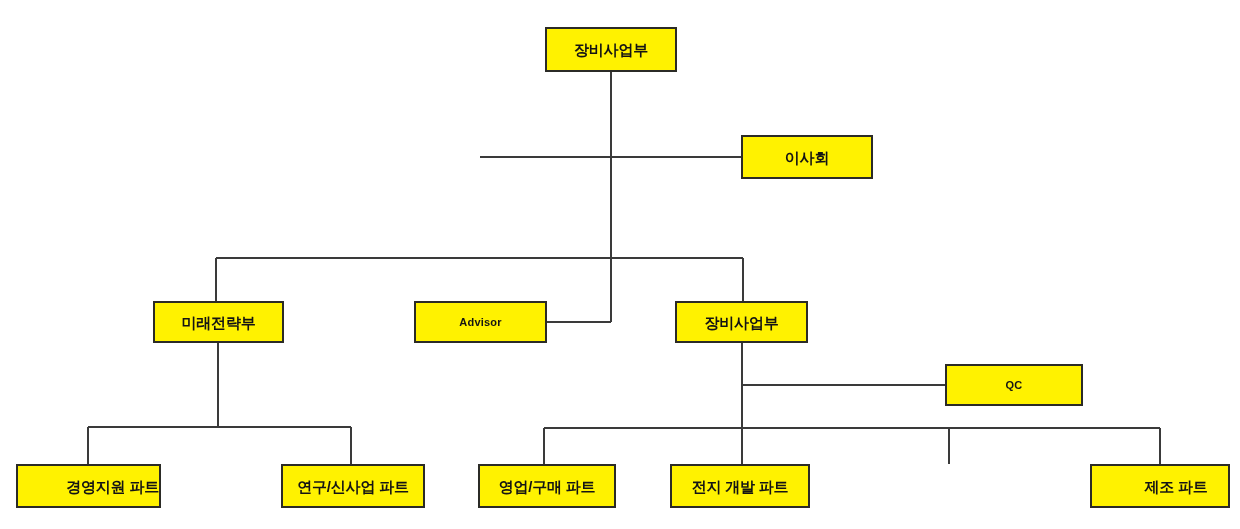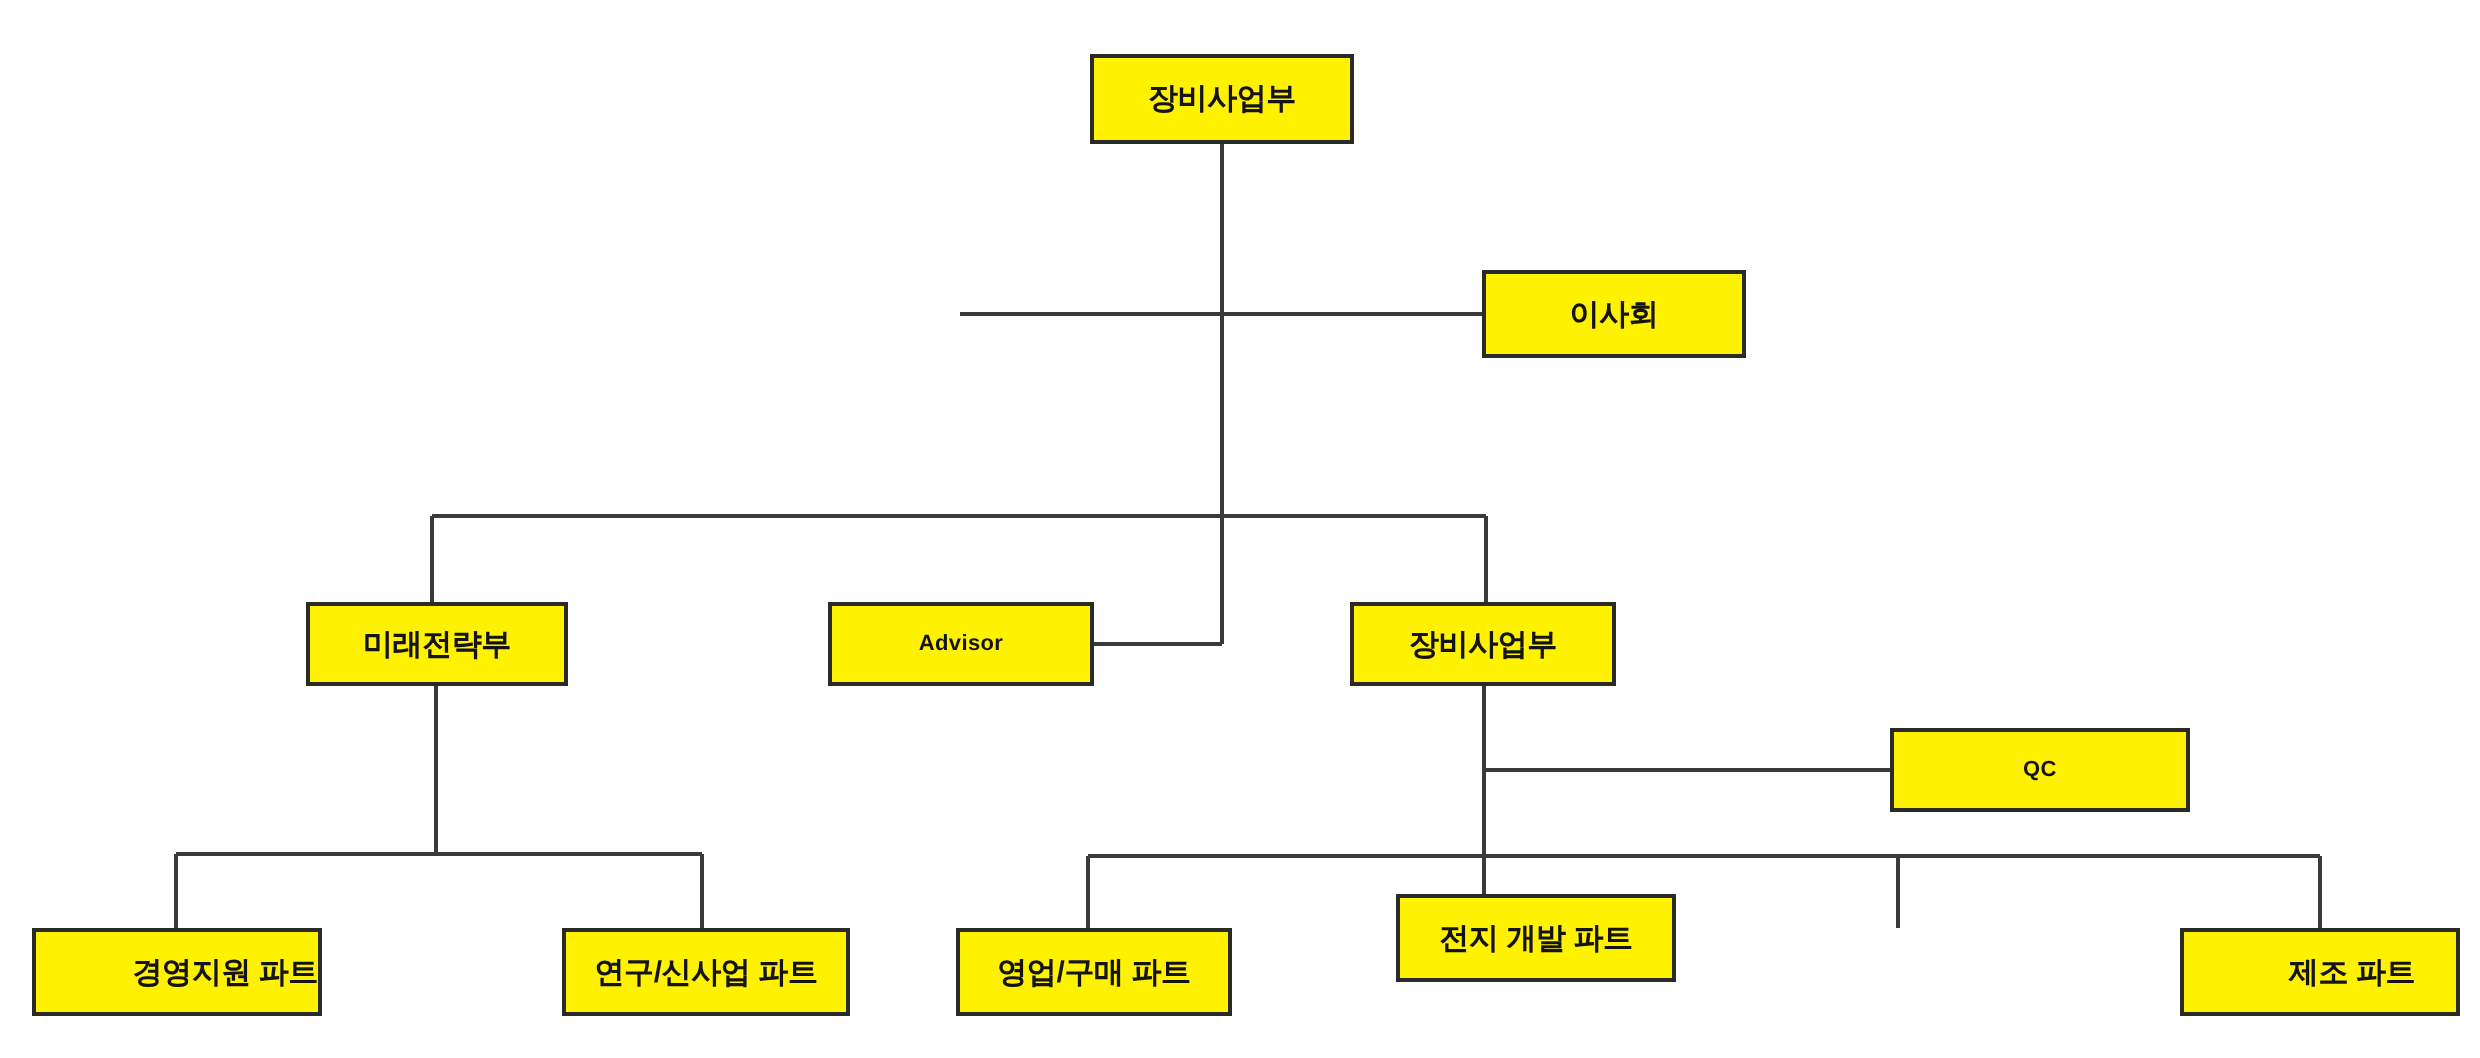--- a/index.html
+++ b/index.html
@@ -93,37 +93,37 @@
   </div>
 
   <div class="node" style="left:414px; top:301px; width:133px; height:42px;">
     <span class="node-label latin">Advisor</span>
   </div>
 
   <div class="node" style="left:675px; top:301px; width:133px; height:42px;">
     <span class="node-label">장비사업부</span>
   </div>
 
-  <div class="node" style="left:945px; top:364px; width:150px; height:42px;">
+  <div class="node" style="left:945px; top:364px; width:138px; height:42px;">
     <span class="node-label latin">QC</span>
   </div>
 
   <div class="node" style="left:16px; top:464px; width:145px; height:44px;justify-content:flex-end;">
     <span class="node-label">경영지원 파트</span>
   </div>
 
   <div class="node" style="left:281px; top:464px; width:144px; height:44px;">
     <span class="node-label">연구/신사업 파트</span>
   </div>
 
   <div class="node" style="left:478px; top:464px; width:138px; height:44px;">
     <span class="node-label">영업/구매 파트</span>
   </div>
 
-  <div class="node" style="left:670px; top:447px; width:140px; height:44px;margin-left:28px;">
+  <div class="node" style="left:670px; top:464px; width:140px; height:44px;">
     <span class="node-label">전지 개발 파트</span>
   </div>
 
 
   <div class="node" style="left:1090px; top:464px; width:140px; height:44px;padding-left:32px;">
     <span class="node-label">제조 파트</span>
   </div>
 
 </div>
 

